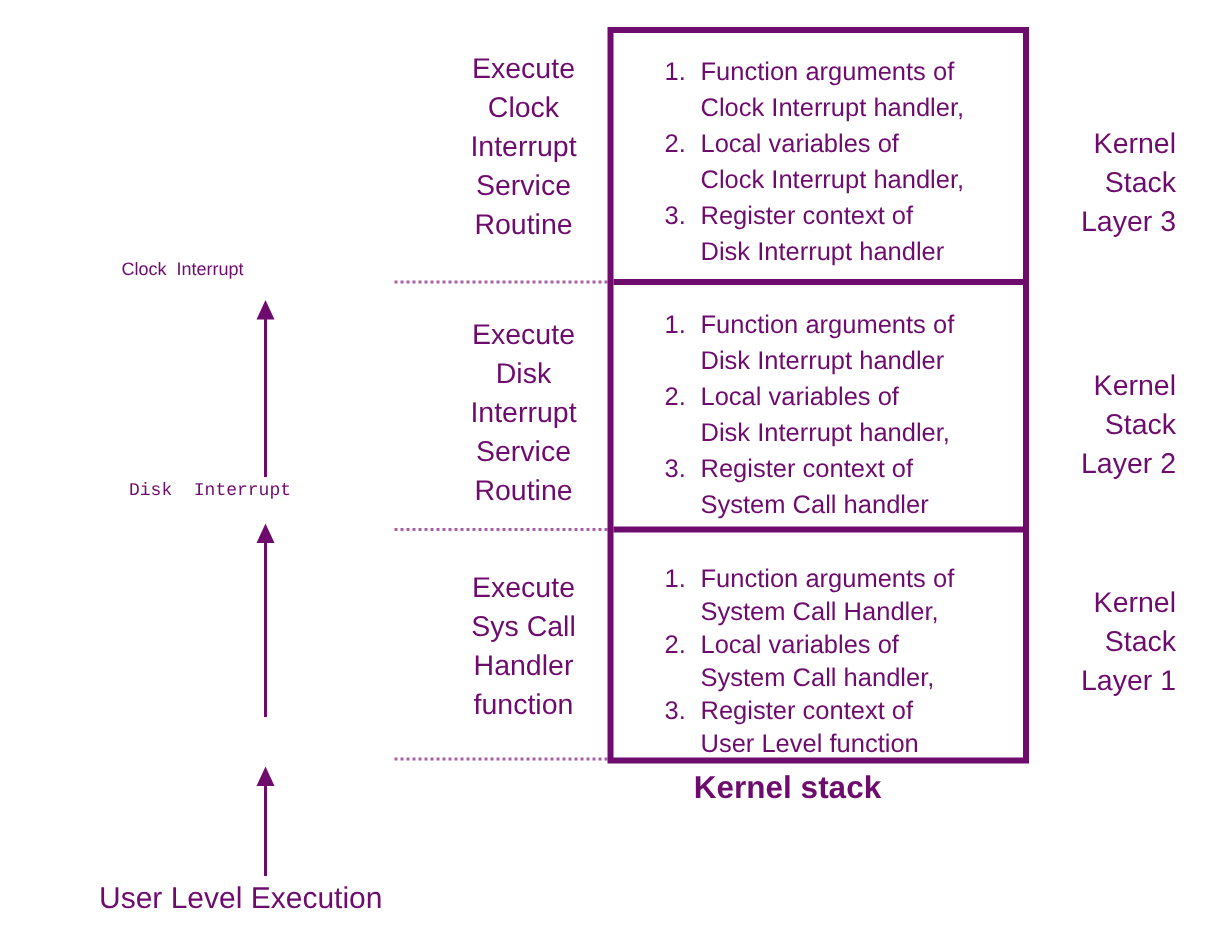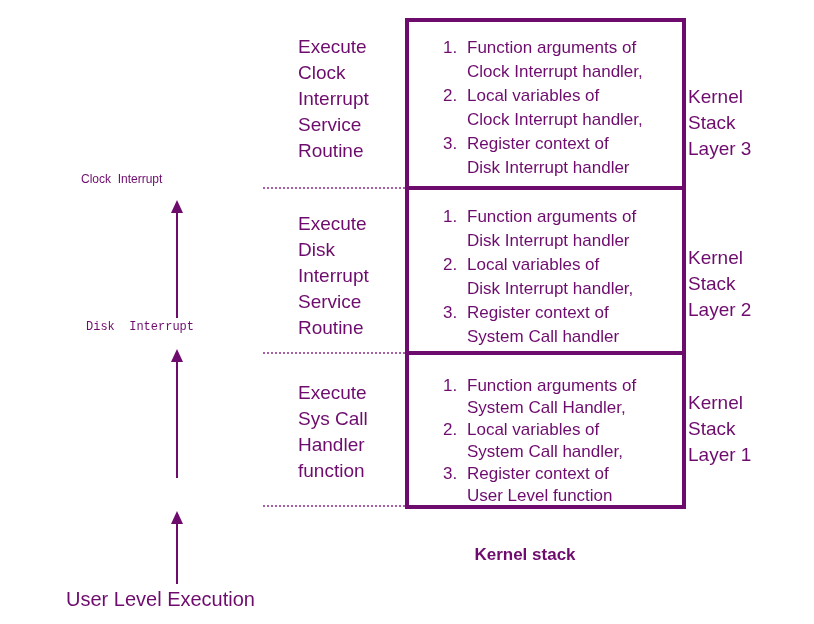--- a/index.html
+++ b/index.html
@@ -38,20 +38,21 @@
   
   .dotted{
     position:absolute;
     width:142px;
     border-top:2px dotted var(--dotted);
   }
   
   .routine-label{
     position:absolute;
     left:298px;width:102px;
+    text-align:center;
     font-size:19px;
     line-height:26px;
     white-space:pre-line;
   }
   
   .stack-box{
     position:absolute;
     left:405px;top:18px;
     width:281px;height:491px;
     border:4px solid var(--ink);
@@ -70,32 +71,32 @@
     font-size:17px;
   }
   .s1 .stack-item,.s2 .stack-item{line-height:24px;}
   .s3 .stack-item{line-height:22px;}
   .stack-item .num{width:24px;flex-shrink:0;}
   .stack-item .item-lines{white-space:pre-line;}
   
   .side-label{
     position:absolute;
     left:688px;width:96px;
-    text-align:left;
+    text-align:right;
     font-size:19px;
     line-height:26px;
     white-space:pre-line;
   }
   
   .stack-title{
     position:absolute;
-    left:405px;top:545px;width:240px;
+    left:405px;top:514px;width:240px;
     text-align:center;
     font-weight:bold;
-    font-size:17px;
+    font-size:21px;
   }
 </style>
 </head>
 <body>
 
 <div class="canvas">
 
   <div class="flow-label" style="left:81px;top:172px;">Clock  Interrupt</div>
   <div class="flow-label" style="left:86px;top:320px;font-family:Liberation Mono, monospace;">Disk  Interrupt</div>
   <div class="flow-label" style="left:66px;top:588px;font-size:20px;">User Level Execution</div>

